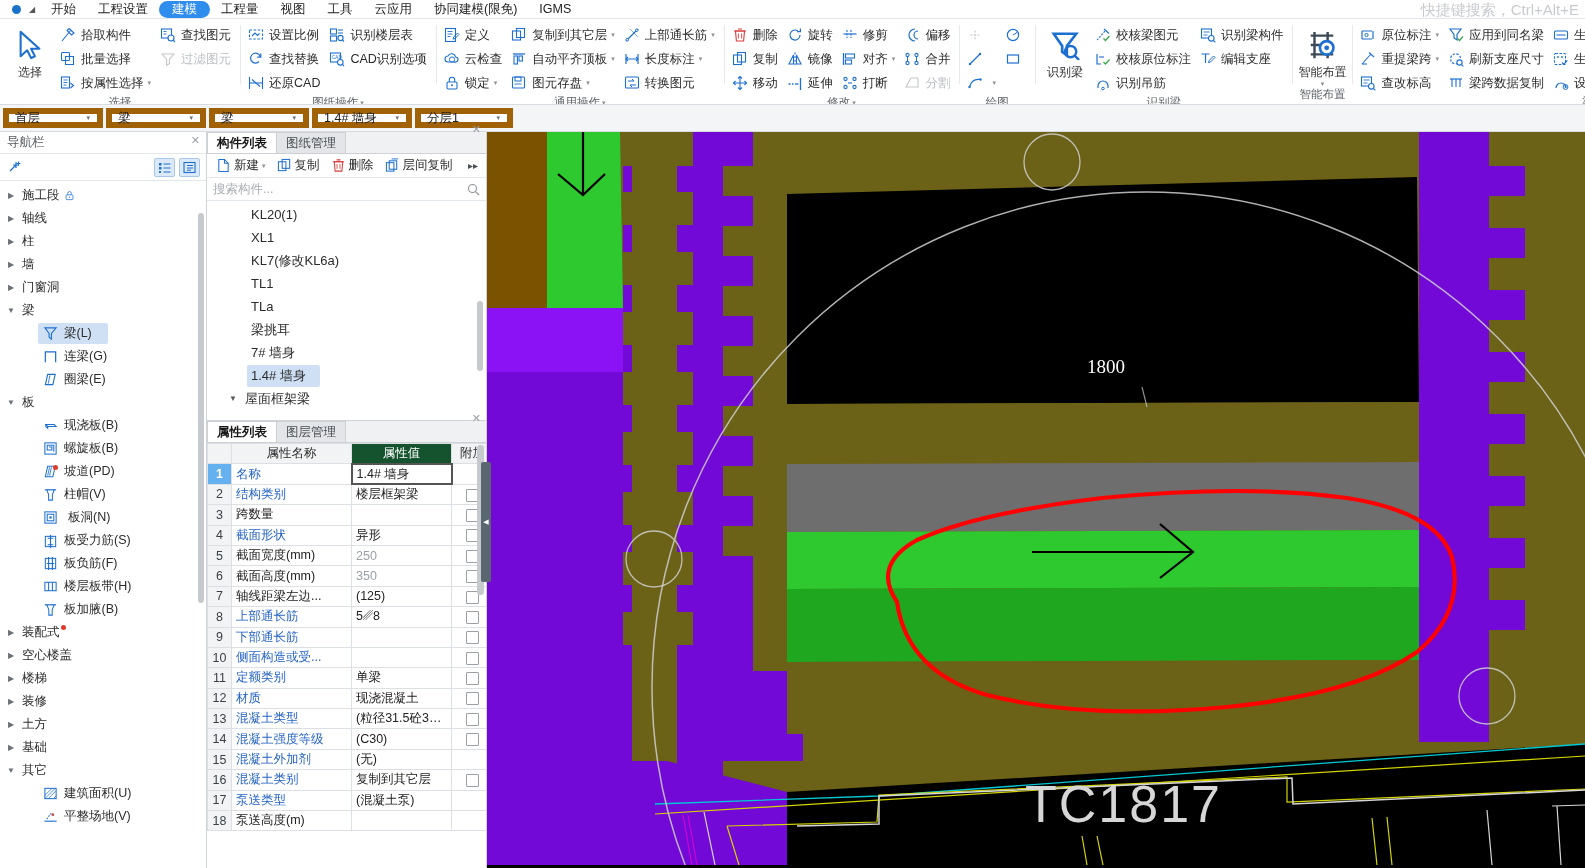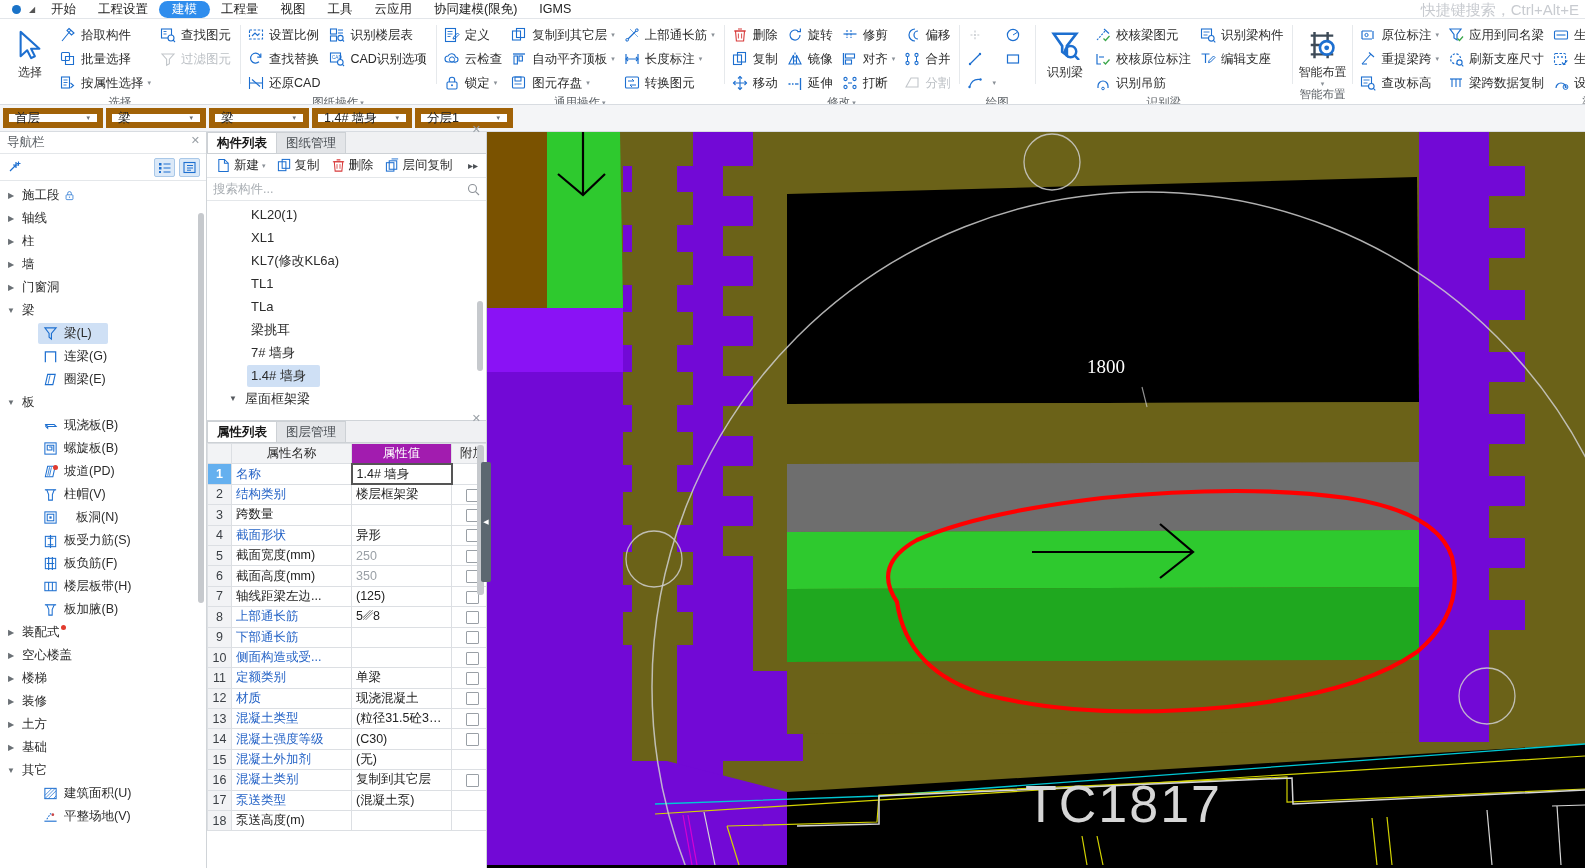--- a/index.html
+++ b/index.html
@@ -127,21 +127,21 @@
   .cscroll { position:absolute; right:3px; top:100px; width:6px; height:70px; background:#c6c9cd; border-radius:3px;}
 
   .panel-bot { flex:1; display:flex; flex-direction:column; position:relative; min-height:0;}
   .ptable { flex:1; overflow:hidden; position:relative;}
   table.props { width:100%; border-collapse:collapse; table-layout:fixed;}
   table.props th, table.props td {
     border:1px solid #dcdfe3; font-size:12.5px; height:20.4px; padding:0 4px;
     white-space:nowrap; overflow:hidden; text-overflow:ellipsis;
   }
   table.props th { background:#f2f3f5; text-align:center; font-weight:normal; color:#2b2b2b;}
-  table.props th.hv { background:#a21caf; color:#fff; }
+  table.props th.hv { background:#14532d; color:#fff; }
   td.idx { width:24px; text-align:center; background:#f2f3f5; color:#3a3f44;}
   tr.selrow td.idx { background:#65b0ef; color:#fff; font-weight:bold;}
   td.nm { width:120px; }
   td.nm.blue { color:#2563c6; }
   td.vl { width:100px; }
   td.vl.gray { color:#9aa0a6; }
   td.ad { width:42px; text-align:center;}
   td.vl.editing { border:2px solid #555; }
   .chk { display:inline-block; width:13px; height:13px; border:1px solid #9aa0a6; background:#fff; border-radius:1px; vertical-align:middle;}
   .pscroll { position:absolute; right:2px; top:2px; width:7px; height:150px; background:#c6c9cd; border-radius:3px;}
@@ -961,21 +961,21 @@
           </div>
           <div class="nrow lvl2">
             <div class="" style="display: flex; align-items: center;">
               <span class="nic">
                 <svg width="15" height="15" viewBox="0 0 16 16">
                   <rect x="2" y="2" width="12" height="12" stroke="#1d6fd0" stroke-width="1.1" fill="none"></rect>
                   <rect x="4.5" y="4.5" width="7" height="7" stroke="#1d6fd0" stroke-width="1.1" fill="none"></rect>
                   <rect x="6.8" y="6.8" width="2.4" height="2.4" fill="#1d6fd0"></rect>
                 </svg>
               </span>
-              <span class="ntx" style="margin-left: 16px;">板洞(N)</span>
+              <span class="ntx" style="margin-left: 8px;">板洞(N)</span>
             </div>
           </div>
           <div class="nrow lvl2">
             <div class="" style="display: flex; align-items: flex-end;">
               <span class="nic">
                 <svg width="15" height="15" viewBox="0 0 16 16">
                   <rect x="2.5" y="2.5" width="11" height="11" stroke="#1d6fd0" stroke-width="1.1" fill="none"></rect>
                   <path d="M8 1 v14" stroke="#1d6fd0" stroke-width="1.2"></path>
                   <path d="M5 4.5 h6 M5 11.5 h6" stroke="#1d6fd0" stroke-width="1.1"></path>
                 </svg>

